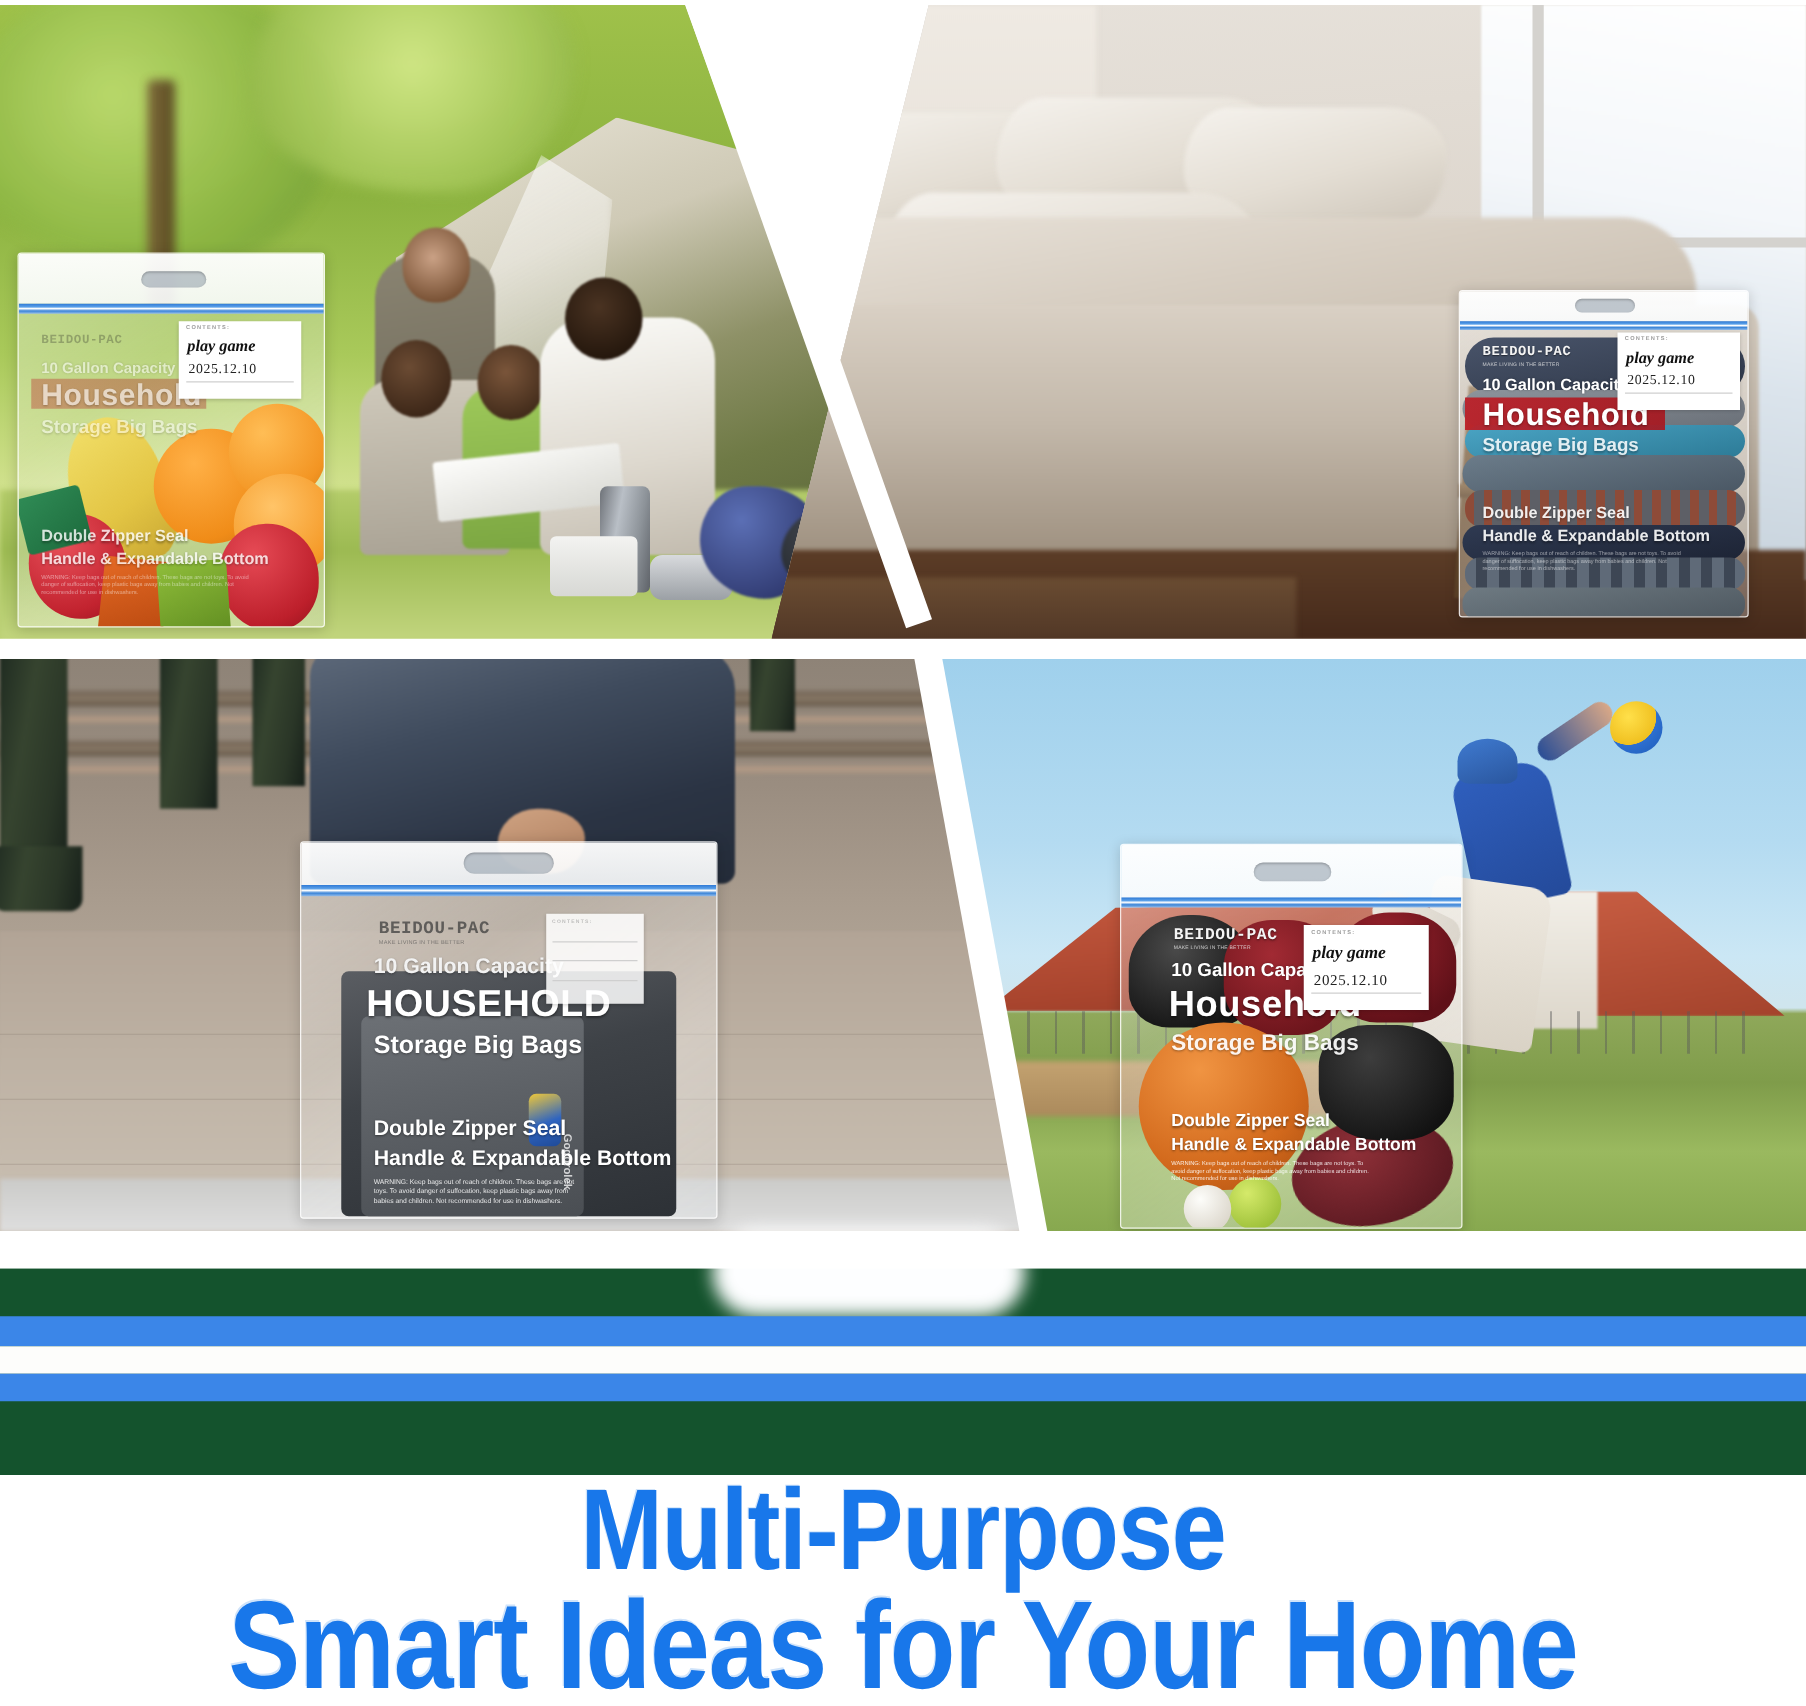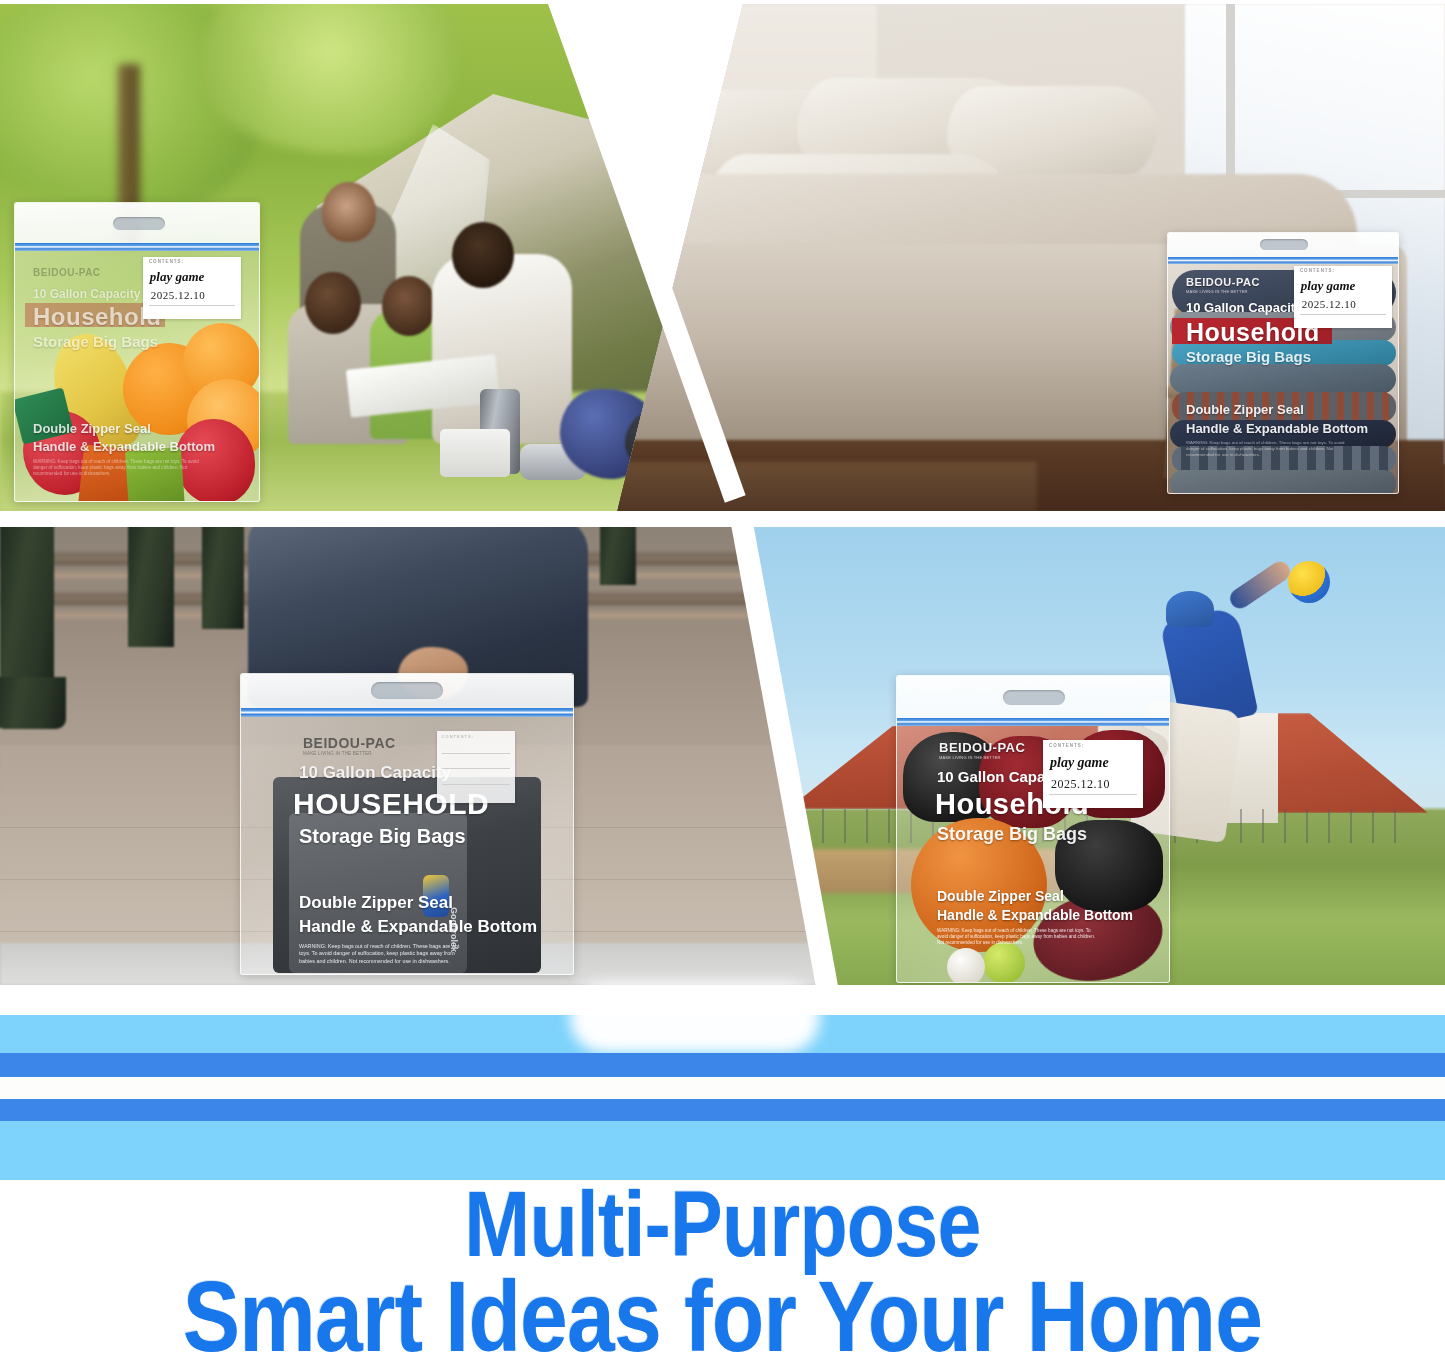--- a/index.html
+++ b/index.html
@@ -300,20 +300,21 @@
     background: linear-gradient(180deg, #2f7ad6 0%, #5ba0e8 32%, #ffffff 48%, #3a84d8 72%, #95bdea 100%);
   }
   .bag-body { position: absolute; left: 0; width: 100%; overflow: hidden; }
 
   .bag-brand {
     position: absolute;
     font-weight: bold;
     letter-spacing: .5px;
     color: #1d1d1d;
     white-space: nowrap;
+    font-family: Liberation Mono, monospace;
   }
   .bag-brand-sub {
     position: absolute;
     color: #2a2a2a;
     white-space: nowrap;
     letter-spacing: .2px;
   }
   .bag-cap {
     position: absolute;
     font-weight: bold;
@@ -387,21 +388,21 @@
   }
 
   
   .fill { position: absolute; border-radius: 4px; filter: blur(.6px); }
 
   
   .bottom-area {
     position: absolute;
     left: 0; top: 1005px;
     width: 1445px; height: 360px;
-    background: #7dd3fc;
+    background: #14532d;
   }
   .white-blob {
     position: absolute;
     left: 570px; top: -22px;
     width: 250px; height: 70px;
     background: #fdfeff;
     border-radius: 44px;
     filter: blur(7px);
   }
   .stripe {

